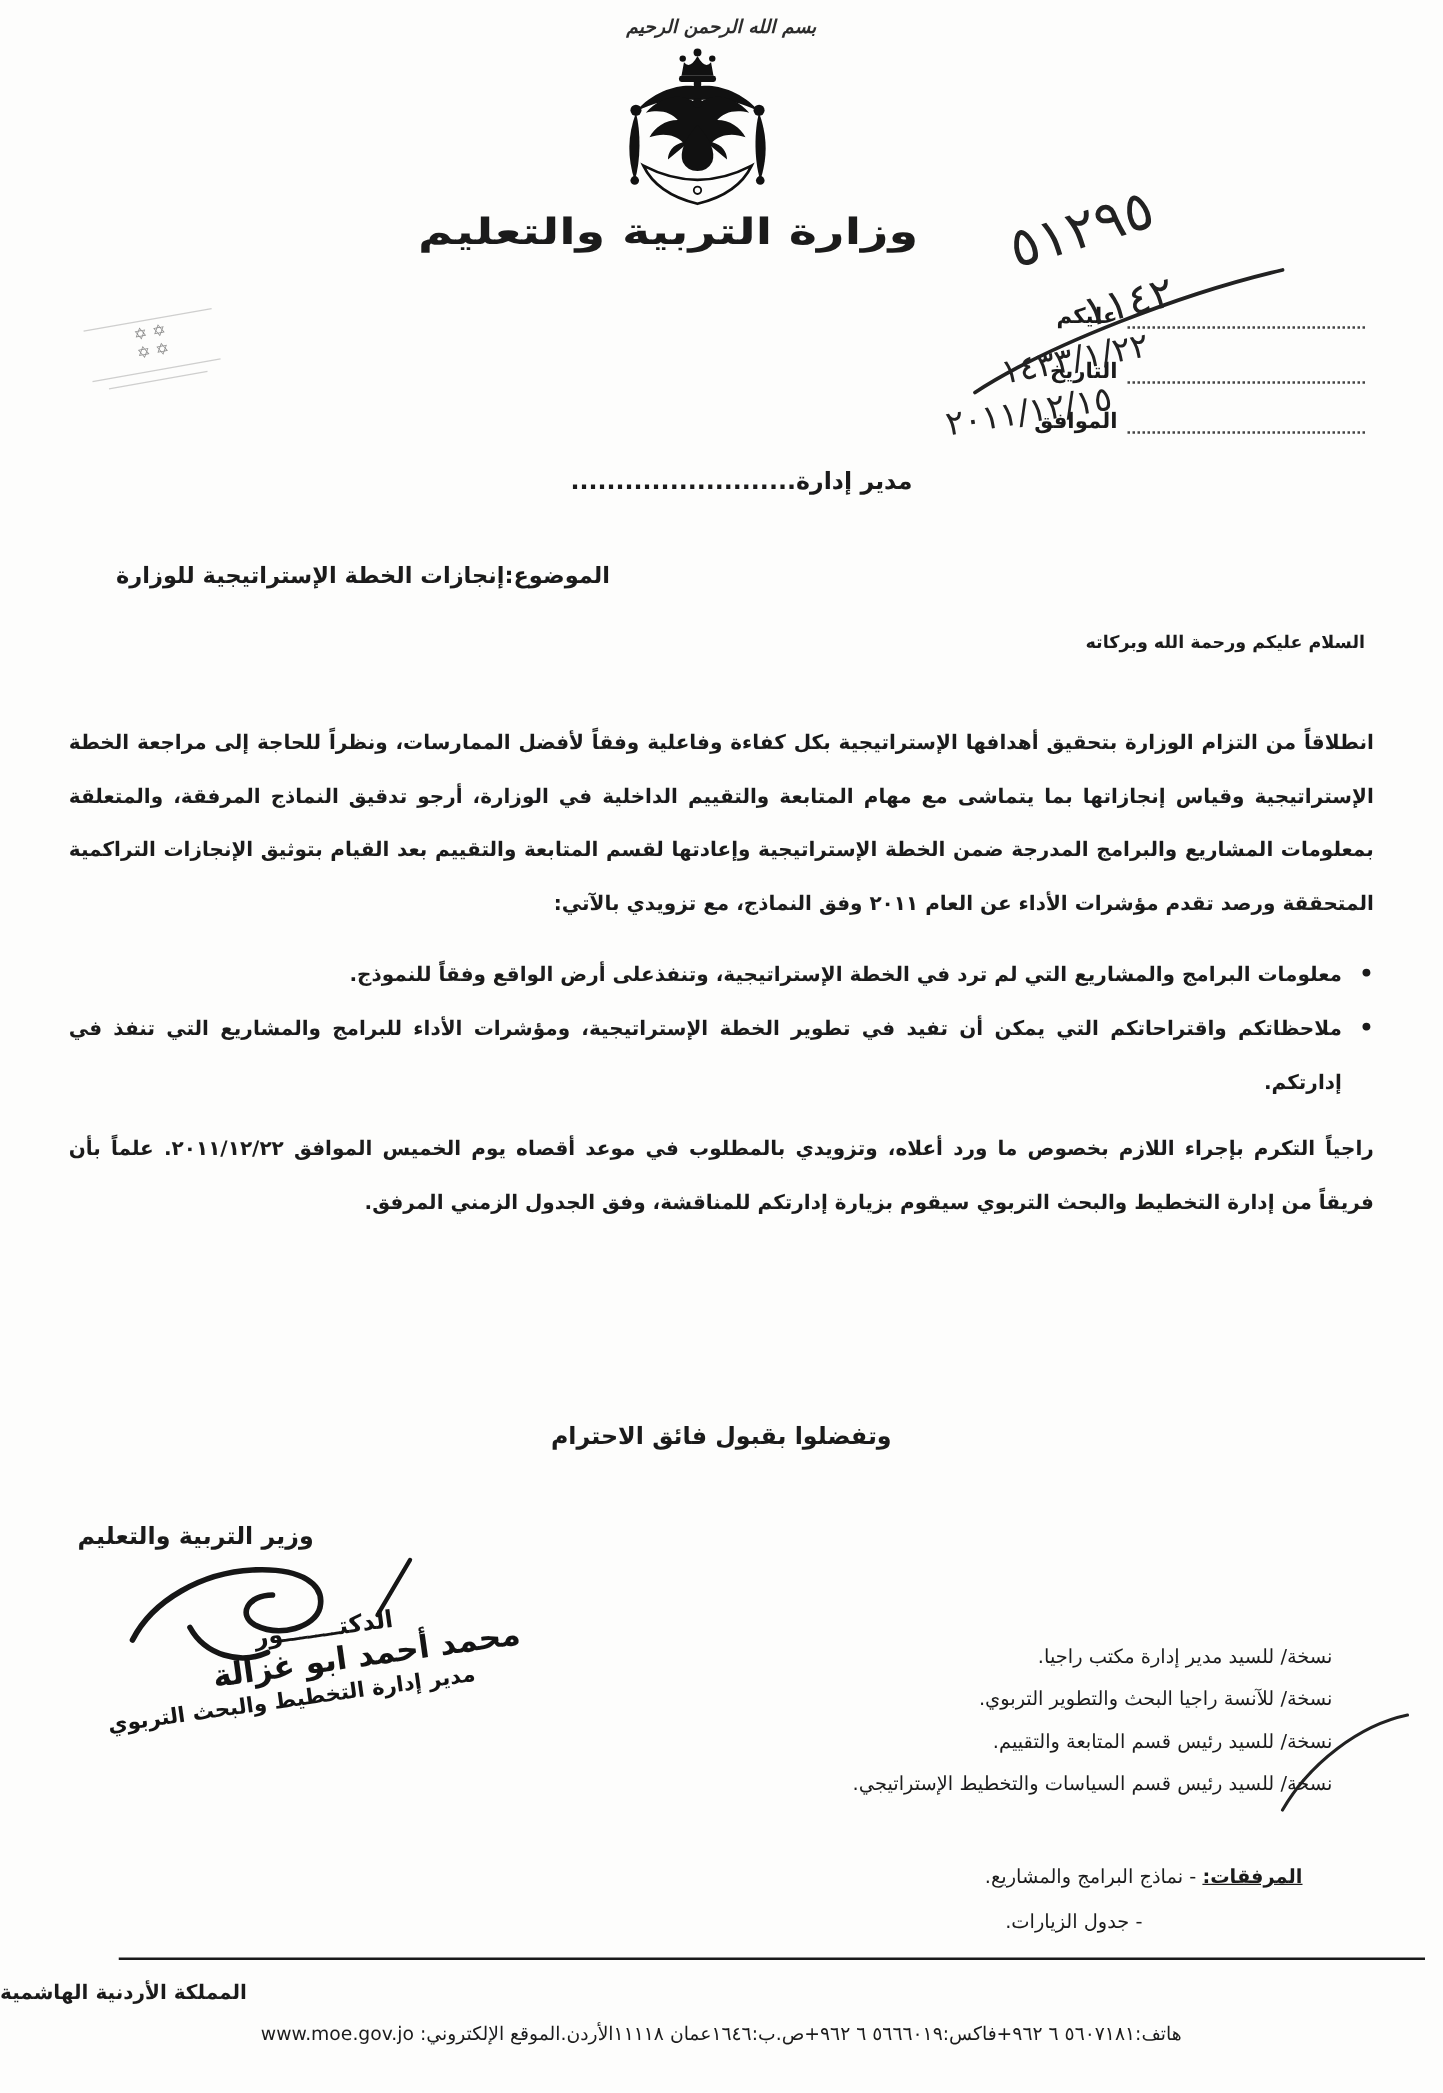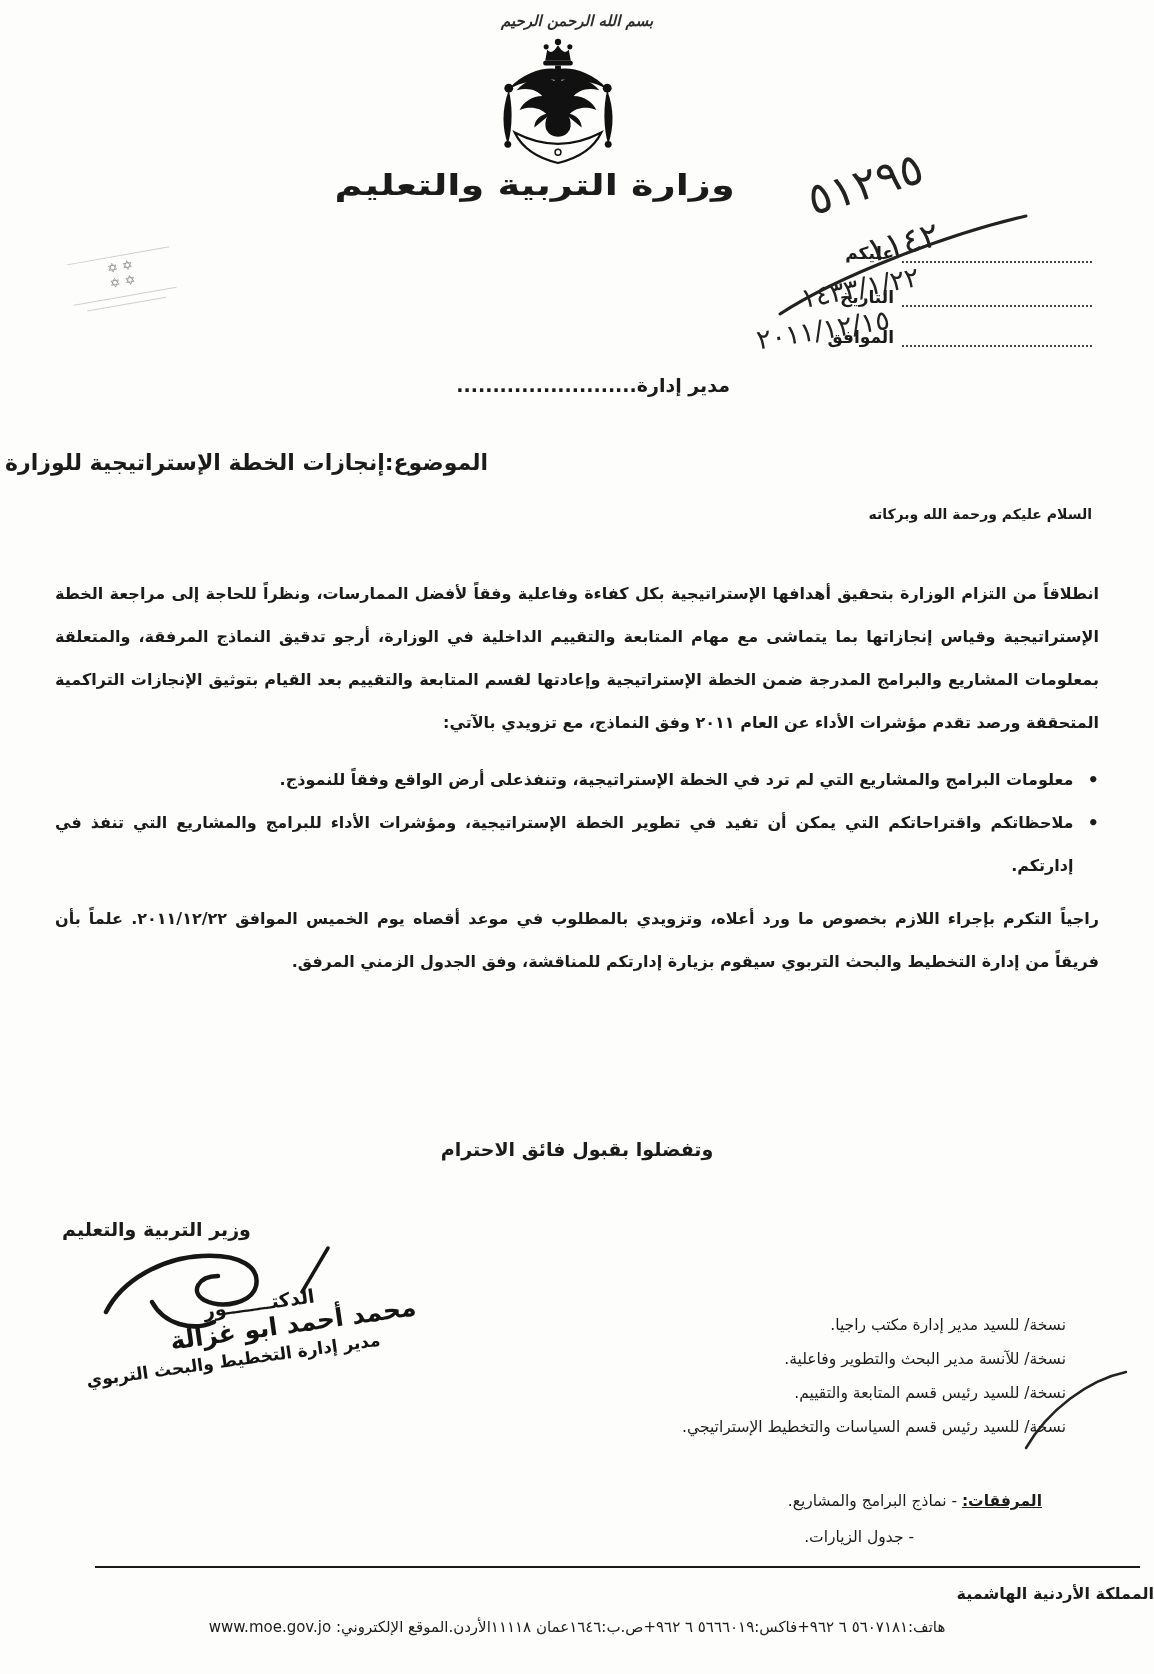--- a/index.html
+++ b/index.html
@@ -27,21 +27,21 @@
     margin:3px 18px;opacity:.5;}
 
   
   .ref-row{right:62px;display:flex;align-items:flex-end;gap:8px;
     font-size:17px;font-weight:bold;direction:rtl;}
   .ref-row .dots{width:190px;border-bottom:2px dotted #444;height:14px;}
   .hw{color:#222;white-space:nowrap;}
 
   
   .recipient{right:424px;top:374px;font-size:19px;font-weight:bold;}
-  .subject{right:666px;top:450px;font-size:22px;font-weight:bold;}
+  .subject{right:666px;top:450px;font-size:18px;font-weight:bold;}
   .greeting{right:62px;top:506px;font-size:14px;font-weight:bold;}
 
   .body-flow{left:55px;right:55px;top:572px;font-size:16px;font-weight:bold;
     line-height:43px;text-align:justify;}
   .body-flow p{margin:0 0 14px 0;}
   .bullets{margin:4px 0 10px 0;padding:0;list-style:none;}
   .bullets li{display:flex;gap:14px;}
   .bullets .dot{flex:0 0 auto;font-size:18px;}
   .bullets .btxt{text-align:justify;}
 
@@ -57,21 +57,21 @@
   .sig-stamp .l3{font-size:17px;font-weight:bold;width:300px;margin-right:40px;line-height:26px;}
 
   
   .copies{right:88px;top:1308px;text-align:right;font-size:15.5px;line-height:34px;}
   .attach1{right:112px;top:1492px;font-size:15.5px;}
   .attach1 .lbl{font-weight:bold;text-decoration:underline;}
   .attach2{right:240px;top:1528px;font-size:15.5px;}
 
   
   .footer-line{left:95px;right:14px;top:1566px;height:2px;background:#1a1a1a;}
-  .kingdom{top:1584px;left:0;right:0;text-align:right;font-size:16px;font-weight:bold;}
+  .kingdom{top:1584px;left:0;right:0;text-align:left;font-size:16px;font-weight:bold;}
   .contact{top:1618px;left:0;right:0;text-align:center;font-size:15px;}
 
   svg{display:block;}
 </style>
 </head>
 <body>
 
 <div class="abs bismillah nowrap">بسم الله الرحمن الرحيم</div>
 
 <div class="abs emblem">
@@ -168,21 +168,21 @@
   </svg>
 </div>
 <div class="abs sig-stamp">
   <div class="l1 nowrap">الدكتـــــــور</div>
   <div class="l2 nowrap">محمد أحمد ابو غزالة</div>
   <div class="l3">مدير إدارة التخطيط والبحث التربوي</div>
 </div>
 
 <div class="abs copies">
   <div>نسخة/ للسيد مدير إدارة مكتب راجيا.</div>
-  <div>نسخة/ للآنسة مدير البحث والتطوير وفاعلية.</div>
+  <div>نسخة/ للآنسة راجيا البحث والتطوير التربوي.</div>
   <div>نسخة/ للسيد رئيس قسم المتابعة والتقييم.</div>
   <div>نسخة/ للسيد رئيس قسم السياسات والتخطيط الإستراتيجي.</div>
 </div>
 
 <div class="abs" style="left:1018px;top:1366px;">
   <svg width="115" height="90" viewBox="0 0 115 90" fill="none" stroke="#222" stroke-width="2.5" stroke-linecap="round">
     <path d="M108,6 C70,14 30,44 8,82"></path>
   </svg>
 </div>
 

